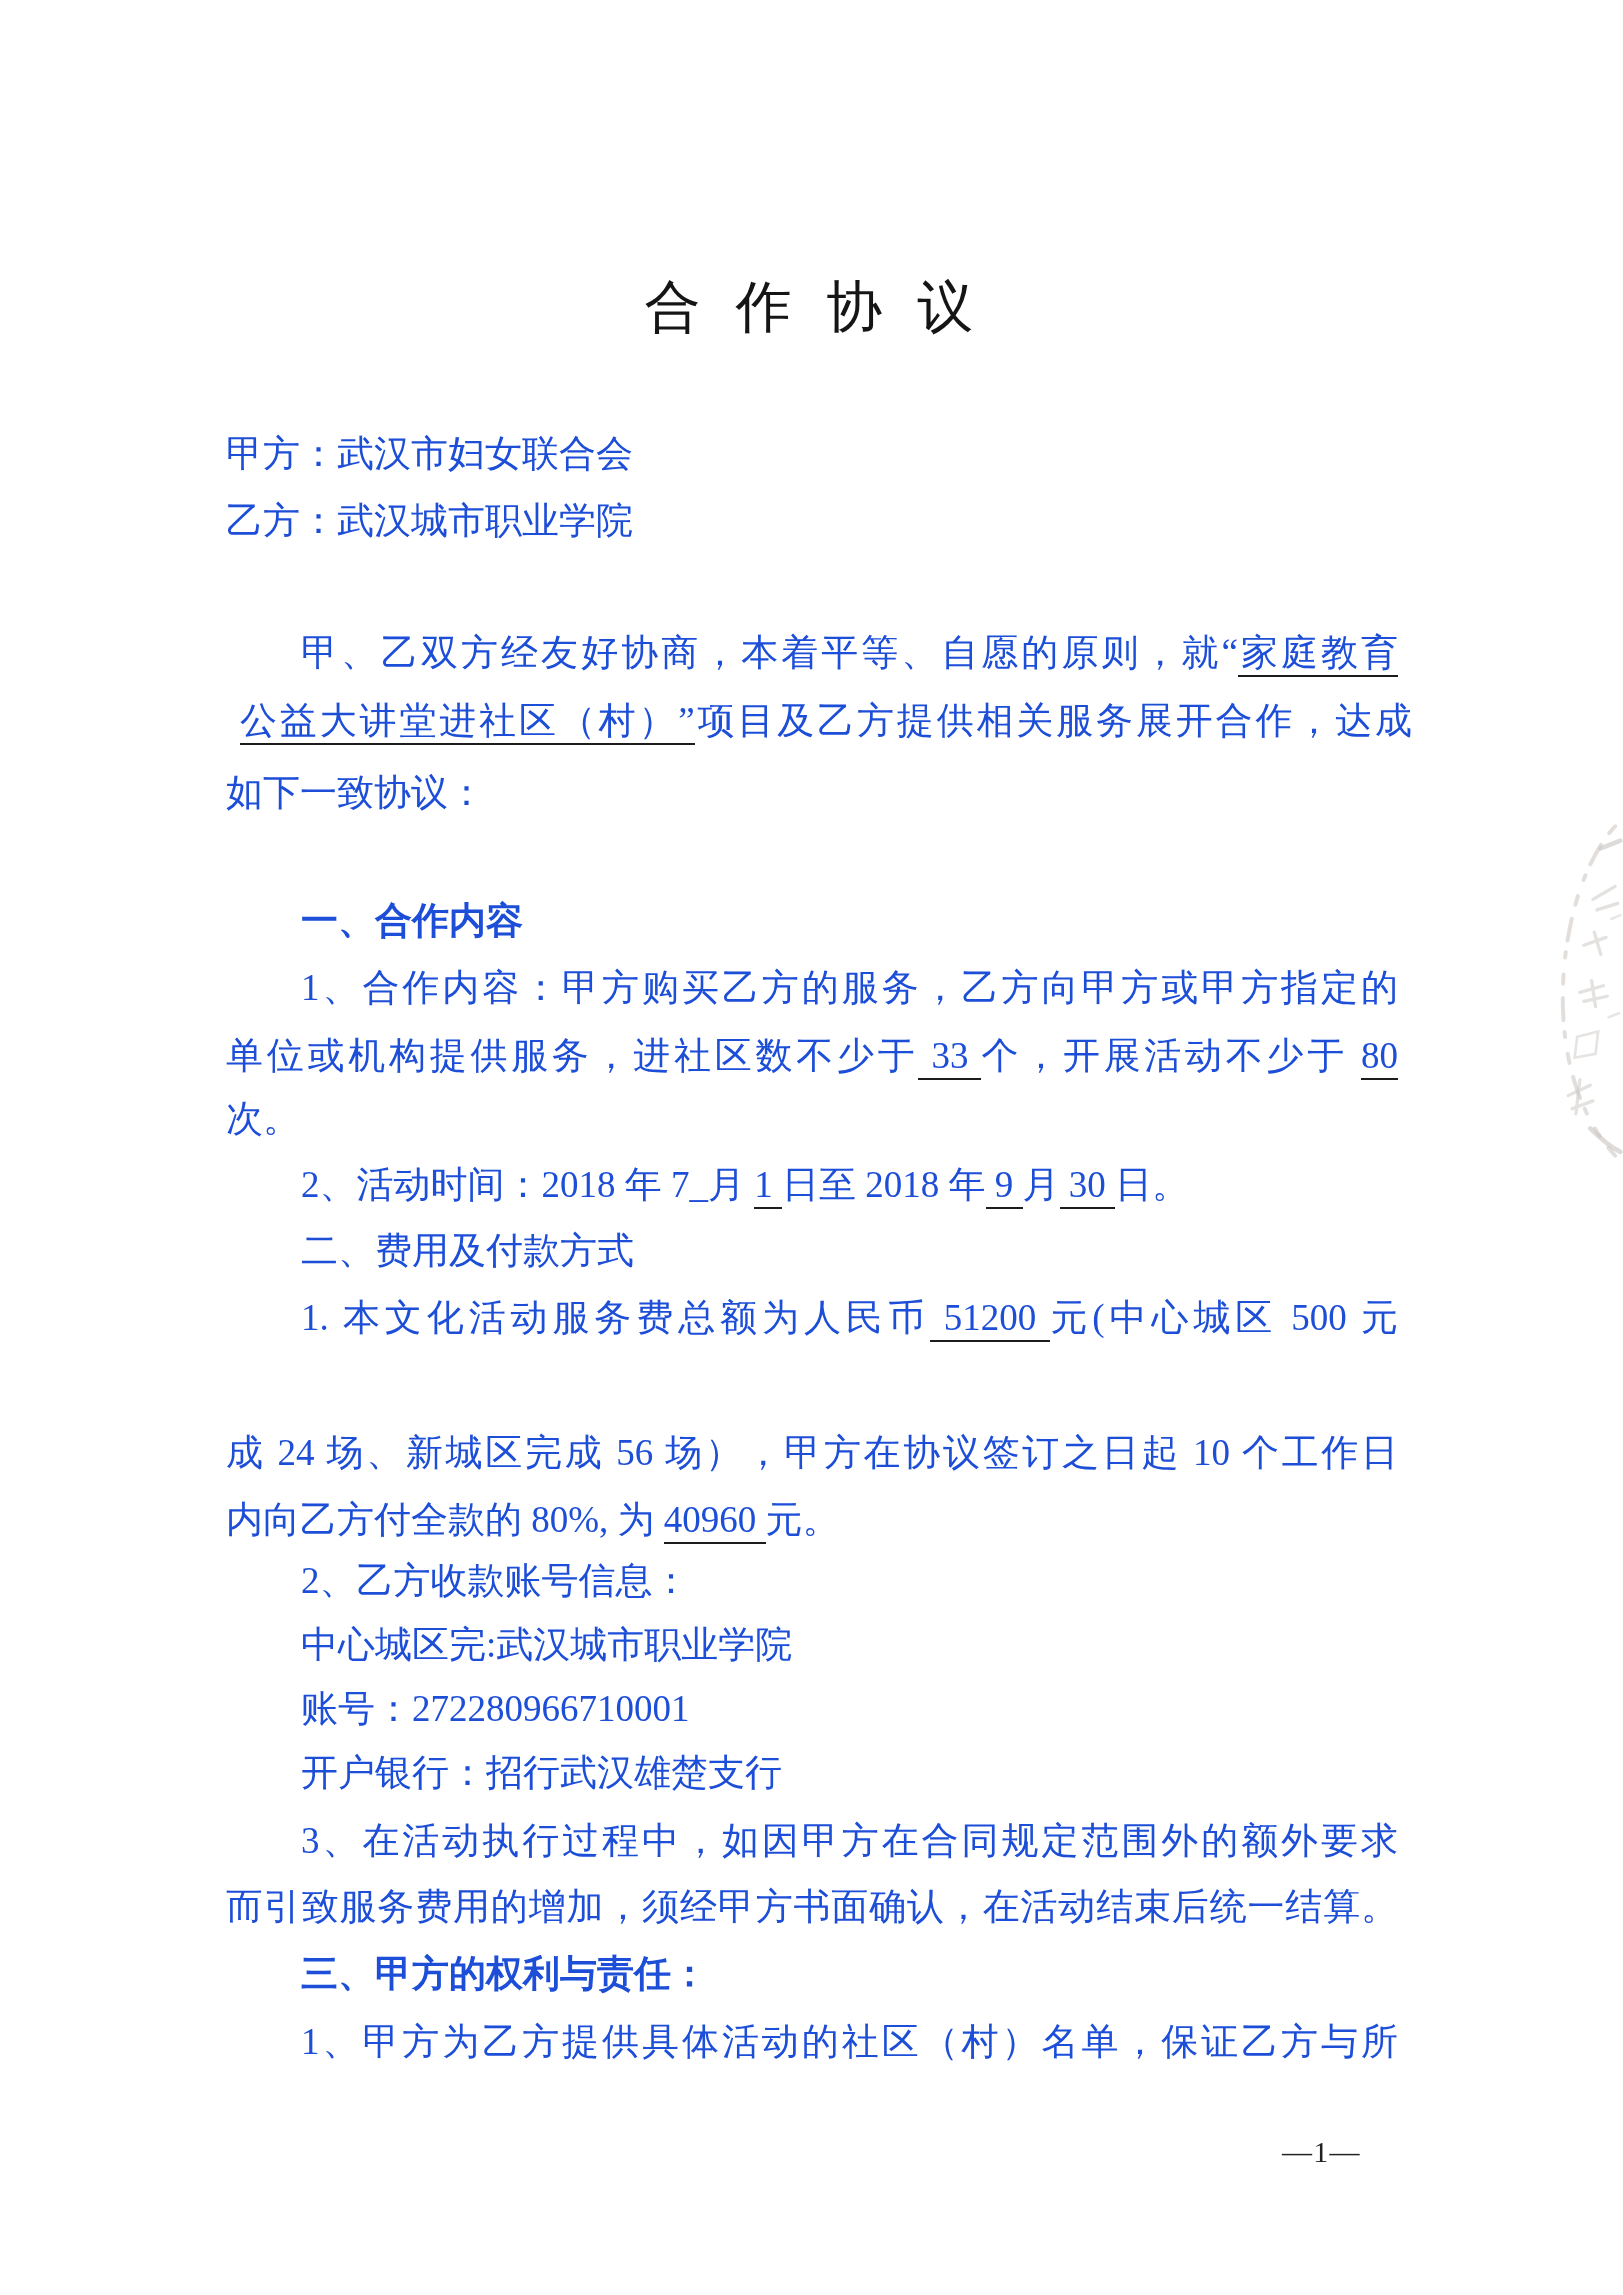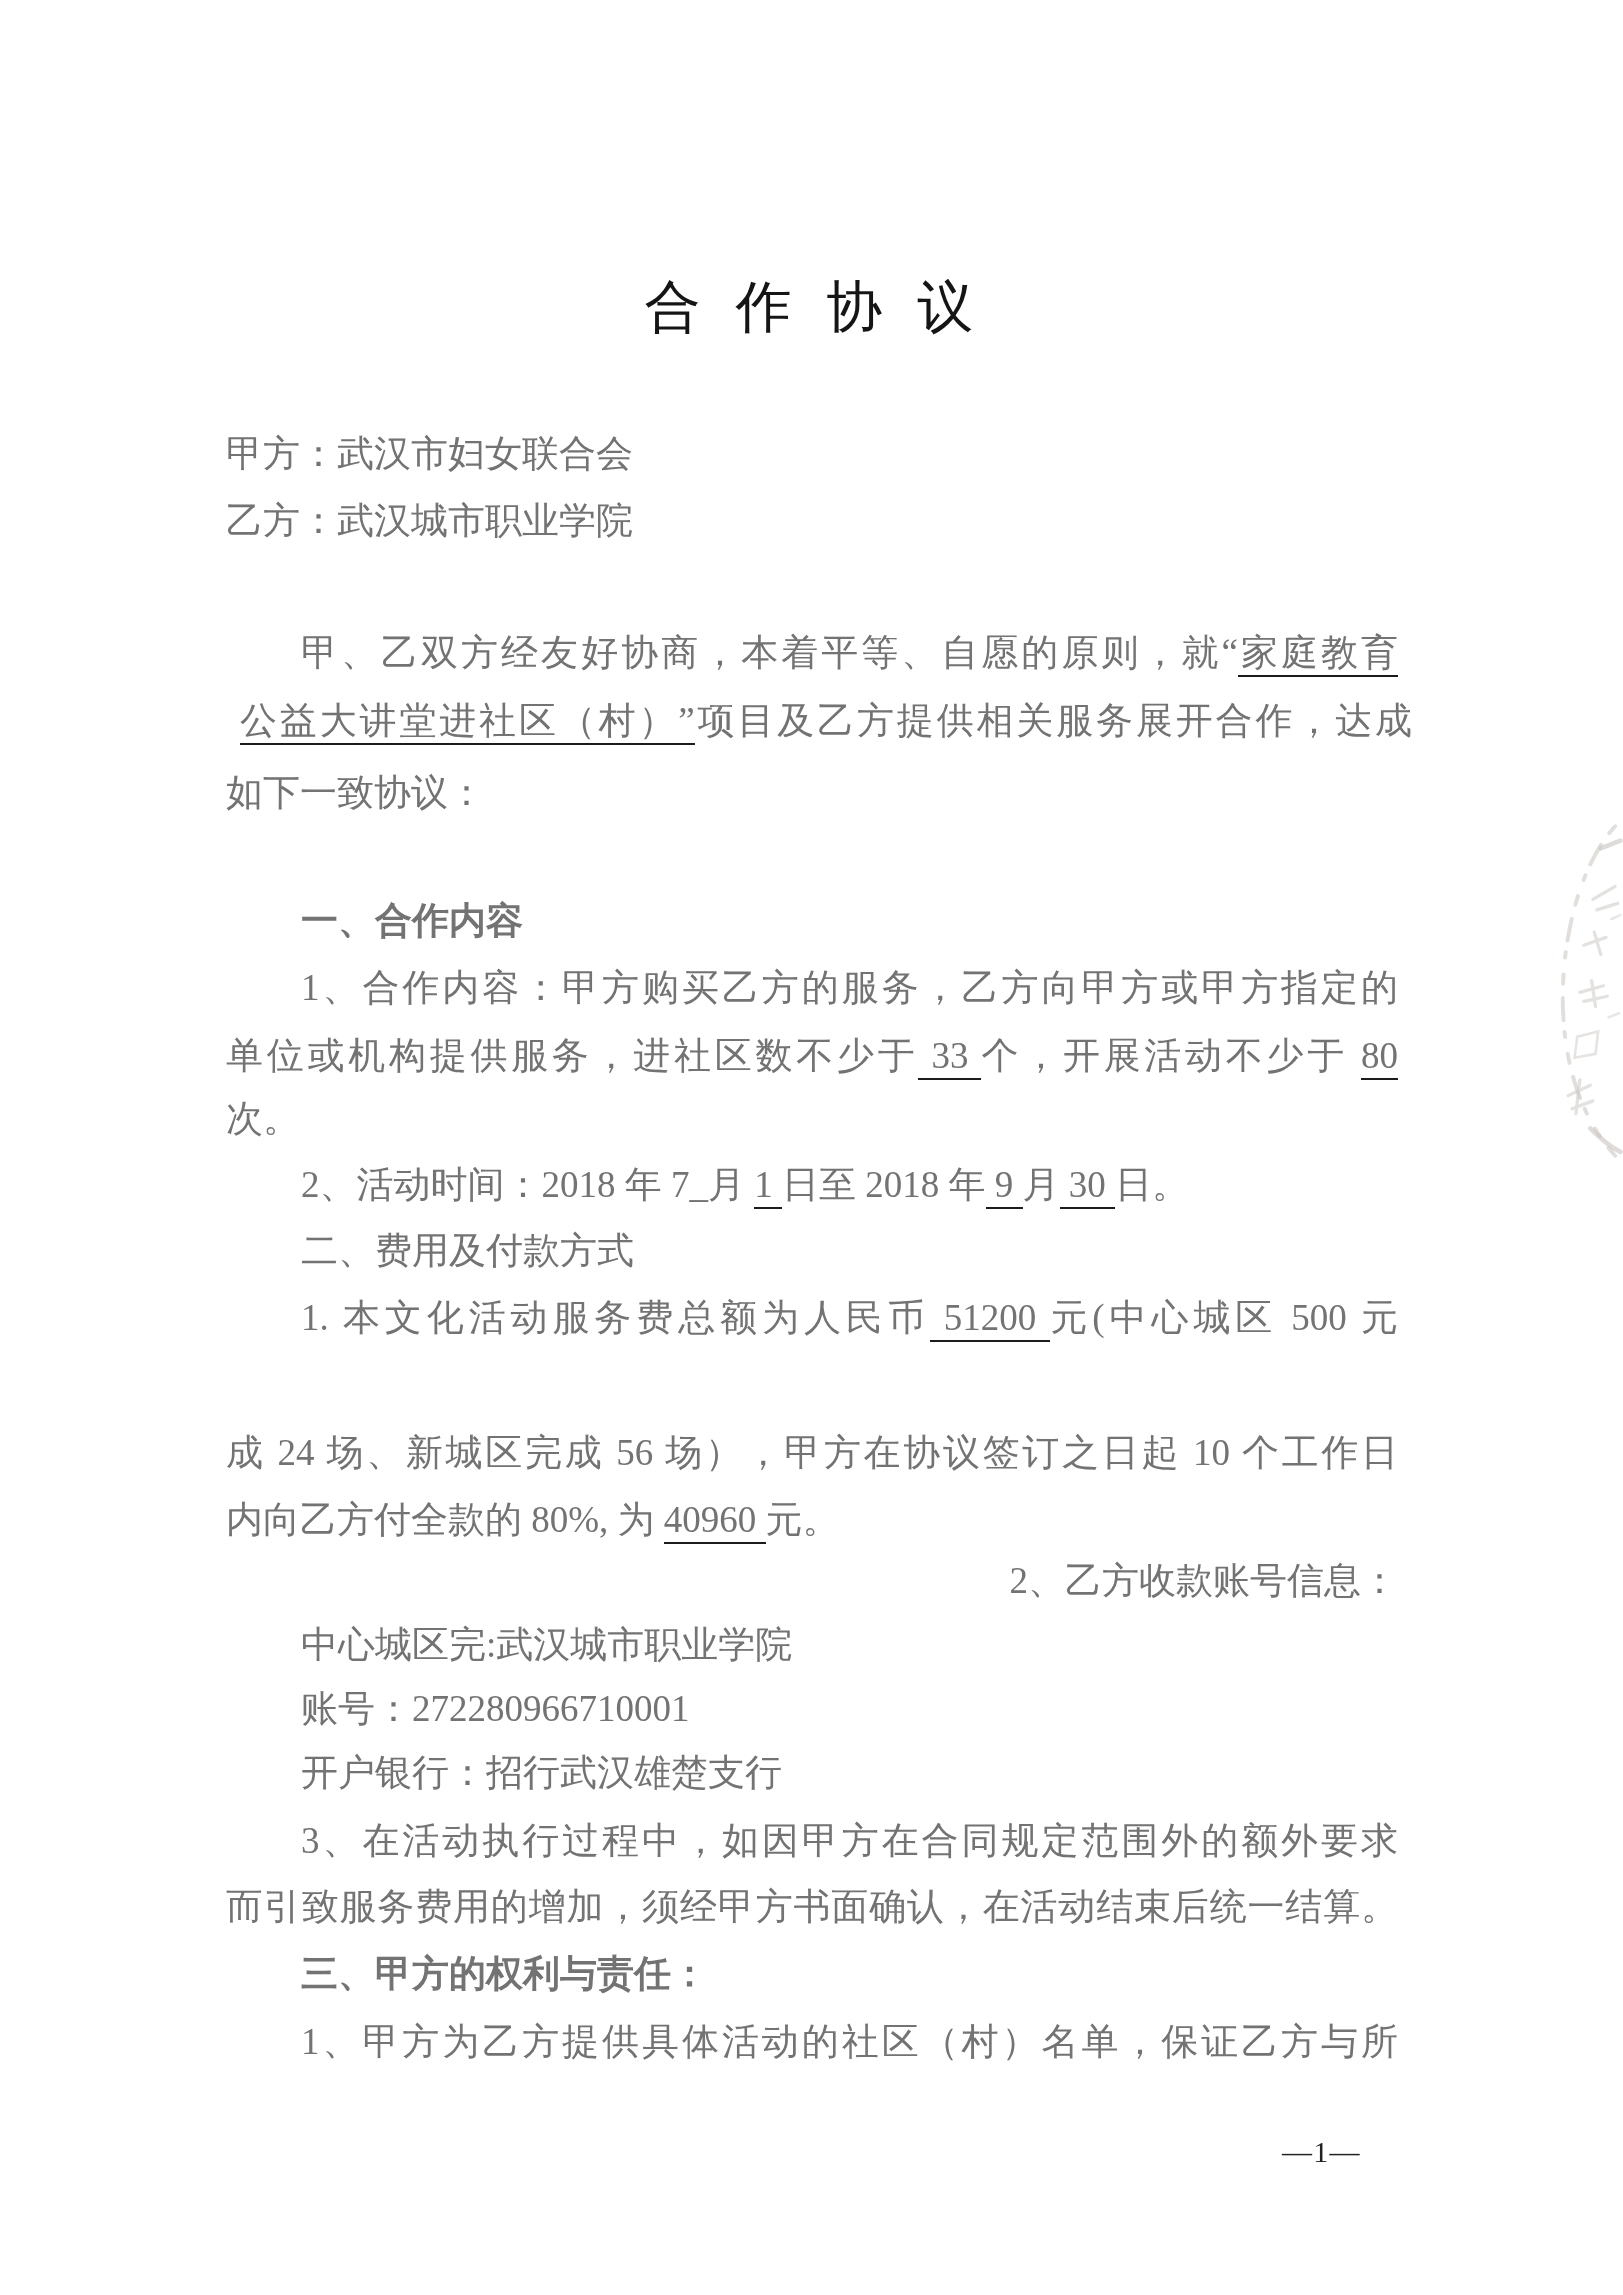--- a/index.html
+++ b/index.html
@@ -11,21 +11,21 @@
     font-family:"Liberation Serif","DejaVu Serif",serif;
     color:#1c1c1c;
   }
   .line{
     position:absolute;
     left:226px;
     width:1172px;
     font-size:37px;
     line-height:1.25;
     white-space:nowrap;
-    color:#737373;
+    color:#1d4ed8;
   }
   .just{
     white-space:normal;
     text-align:justify;
     text-align-last:justify;
     text-justify:inter-character;
   }
   .ind{ text-indent:75px; }
   .bold{ font-weight:bold; }
   .u{ border-bottom:2px solid #1c1c1c; padding-bottom:2px; }
@@ -74,21 +74,21 @@
   <div class="line" style="top:1096px;">次。</div>
 
   <div class="line ind" style="top:1162px;"><span>2、活动时间：2018 年 7_月 </span><span class="u">1 </span><span>日至 2018 年</span><span class="u"> 9 </span><span>月</span><span class="u"> 30 </span><span>日。</span></div>
 
   <div class="line ind" style="top:1228px;">二、费用及付款方式</div>
 
   <div class="line just ind" style="top:1295px;"><span>1. 本文化活动服务费总额为人民币</span><span class="u"> 51200 </span><span>元(中心城区 500 元</span></div>
   <div class="line just" style="top:1430px;">成 24 场、新城区完成 56 场），甲方在协议签订之日起 10 个工作日</div>
   <div class="line" style="top:1497px;"><span>内向乙方付全款的 80%, 为 </span><span class="u">40960 </span><span>元。</span></div>
 
-  <div class="line ind" style="top:1558px;text-align:right;">2、乙方收款账号信息：</div>
+  <div class="line ind" style="top:1558px;">2、乙方收款账号信息：</div>
   <div class="line ind" style="top:1622px;">中心城区完:武汉城市职业学院</div>
   <div class="line ind" style="top:1686px;">账号：272280966710001</div>
   <div class="line ind" style="top:1750px;">开户银行：招行武汉雄楚支行</div>
 
   <div class="line just ind" style="top:1818px;">3、在活动执行过程中，如因甲方在合同规定范围外的额外要求</div>
   <div class="line just" style="top:1884px;">而引致服务费用的增加，须经甲方书面确认，在活动结束后统一结算。</div>
 
   <div class="line bold ind" style="top:1951px;">三、甲方的权利与责任：</div>
   <div class="line just ind" style="top:2019px;">1、甲方为乙方提供具体活动的社区（村）名单，保证乙方与所</div>
 

